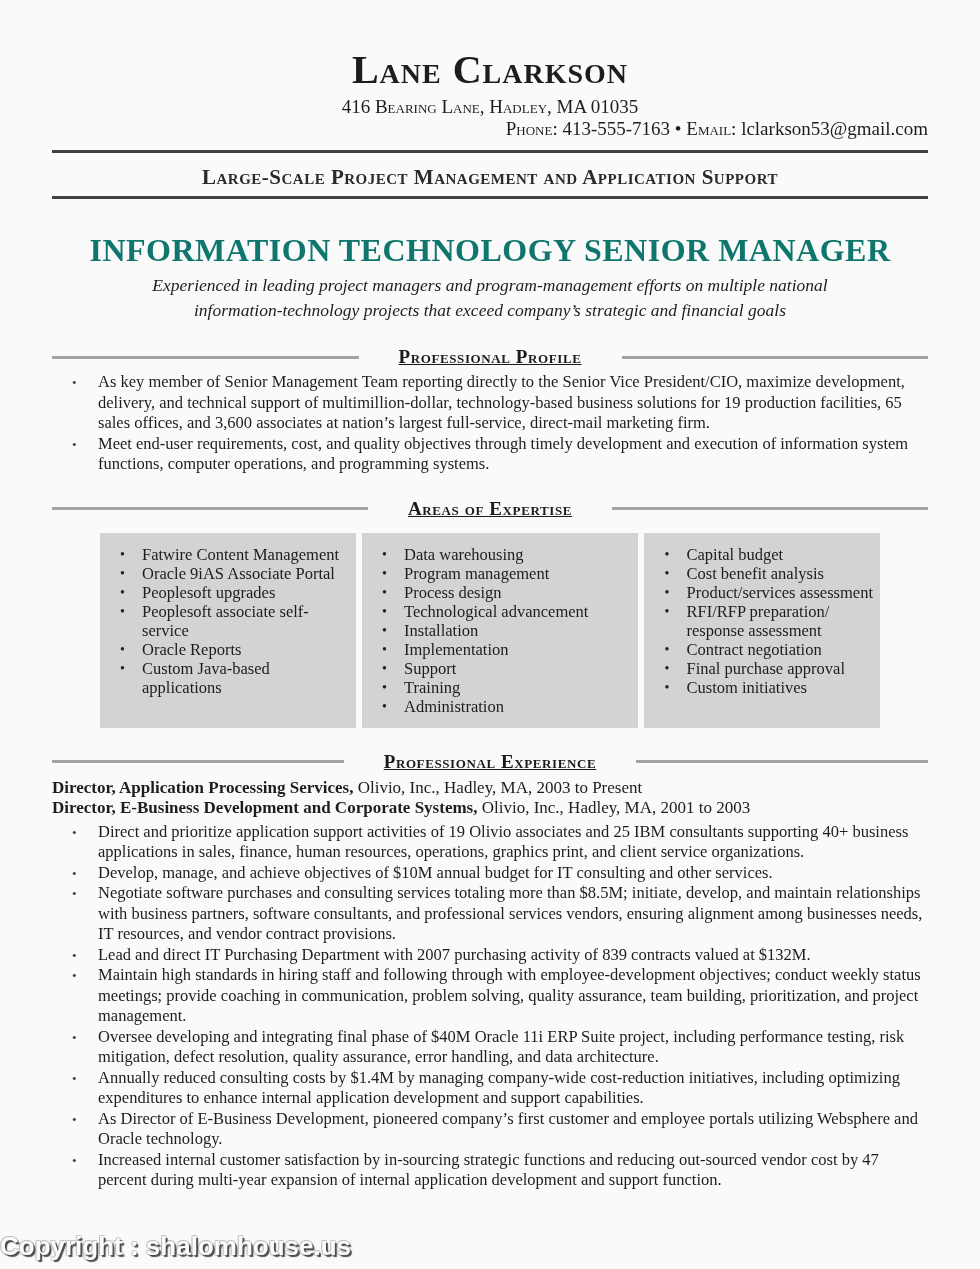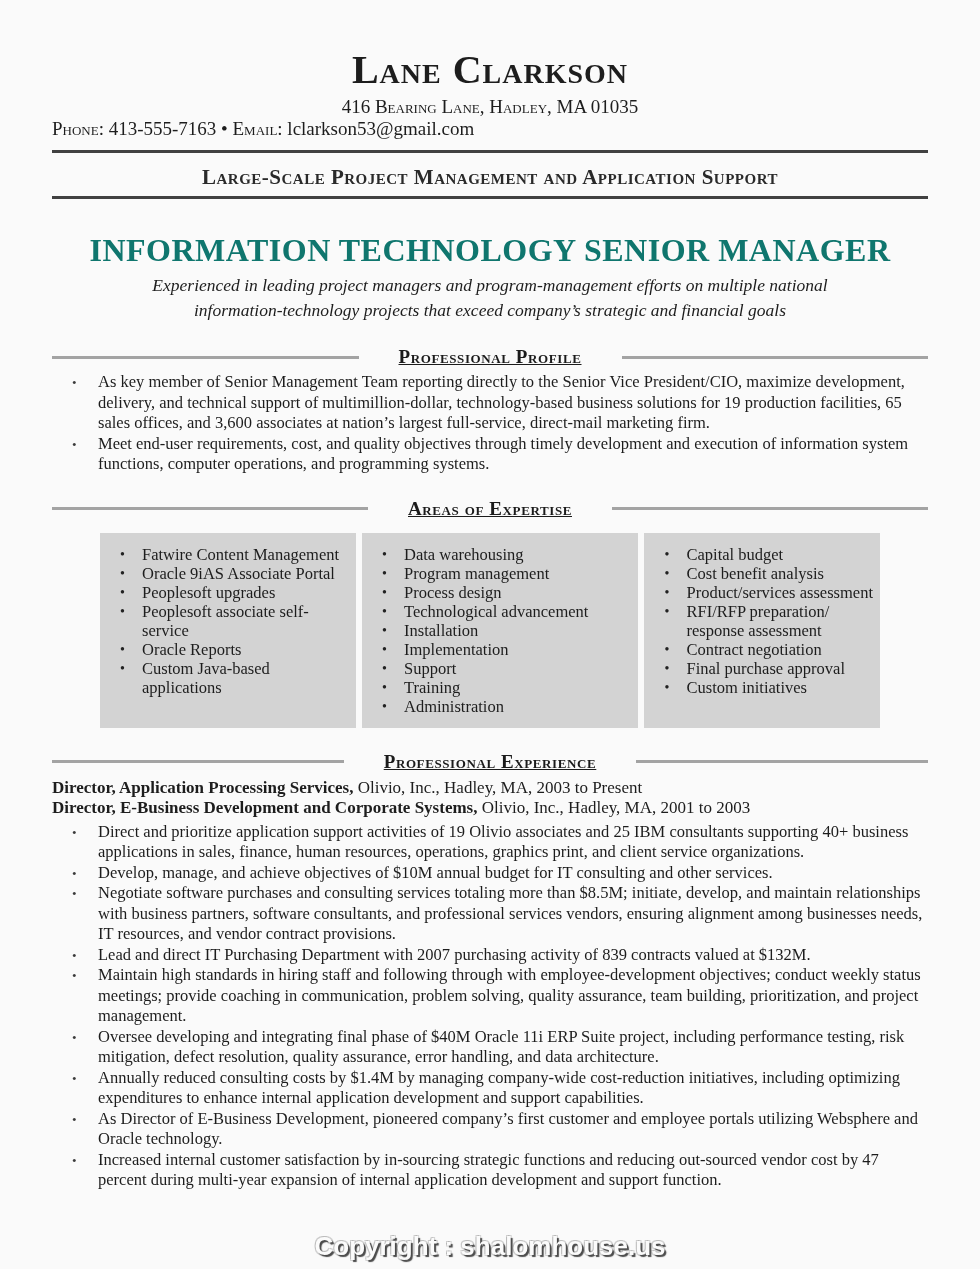--- a/index.html
+++ b/index.html
@@ -5,21 +5,21 @@
   html,body{margin:0;padding:0;background:#fafafa;}
   .page{
     width:980px;height:1269px;box-sizing:border-box;
     padding:48px 52px 0 52px;position:relative;overflow:hidden;
     font-family:"Liberation Serif", serif;color:#1d1d1d;background:#fafafa;
   }
   
   .hdr-name{text-align:center;font-variant:small-caps;font-weight:700;
     font-size:40px;line-height:44px;letter-spacing:1px;}
   .hdr-address{text-align:center;font-variant:small-caps;font-size:19px;line-height:23px;margin-top:3px;}
-  .hdr-contact{text-align:left;font-size:19px;line-height:22px;}
+  .hdr-contact{text-align:right;font-size:19px;line-height:22px;}
   .sc{font-variant:small-caps;}
   
   .banner{margin-top:10px;border-top:3px solid #414141;border-bottom:3px solid #414141;
     padding:12px 0 6px;text-align:center;}
   .banner-text{font-variant:small-caps;font-weight:700;font-size:21px;letter-spacing:.5px;color:#2a2a2a;}
   
   .main-title{text-align:center;font-weight:700;font-size:32px;line-height:38px;
     letter-spacing:.5px;margin-top:32px;color:#0f766e;}
   .tagline{text-align:center;font-style:italic;font-size:17.5px;line-height:25px;
     max-width:700px;margin:4px auto 0;}
@@ -36,21 +36,21 @@
   .expertise-grid{margin:13px 48px 0 48px;display:grid;
     grid-template-columns:1fr 1.08fr .92fr;column-gap:6px;}
   .exp-col{background:#d3d3d3;padding:12px 6px 12px 12px;}
   .exp-item{position:relative;padding-left:30px;font-size:16.5px;line-height:19px;}
   .exp-item .dot{position:absolute;left:8px;top:0;font-size:14px;color:#222;}
   
   .roles{margin-top:5px;}
   .role-line{font-size:17px;line-height:20px;}
   .role-title{font-weight:700;}
   
-  .copyright{position:absolute;left:0;right:0;bottom:7px;text-align:center;
+  .copyright{position:absolute;left:0;right:0;bottom:7px;
     font-family:"Liberation Sans", sans-serif;font-weight:700;font-size:26px;
     color:#fbfbfb;
     text-shadow:2px 2px 1px rgba(55,55,55,.9), -1px -1px 0 rgba(150,150,150,.45),
                 1px -1px 0 rgba(140,140,140,.35), -1px 1px 0 rgba(140,140,140,.35);}
 </style>
 </head>
 <body>
 
 <div class="page">
 

